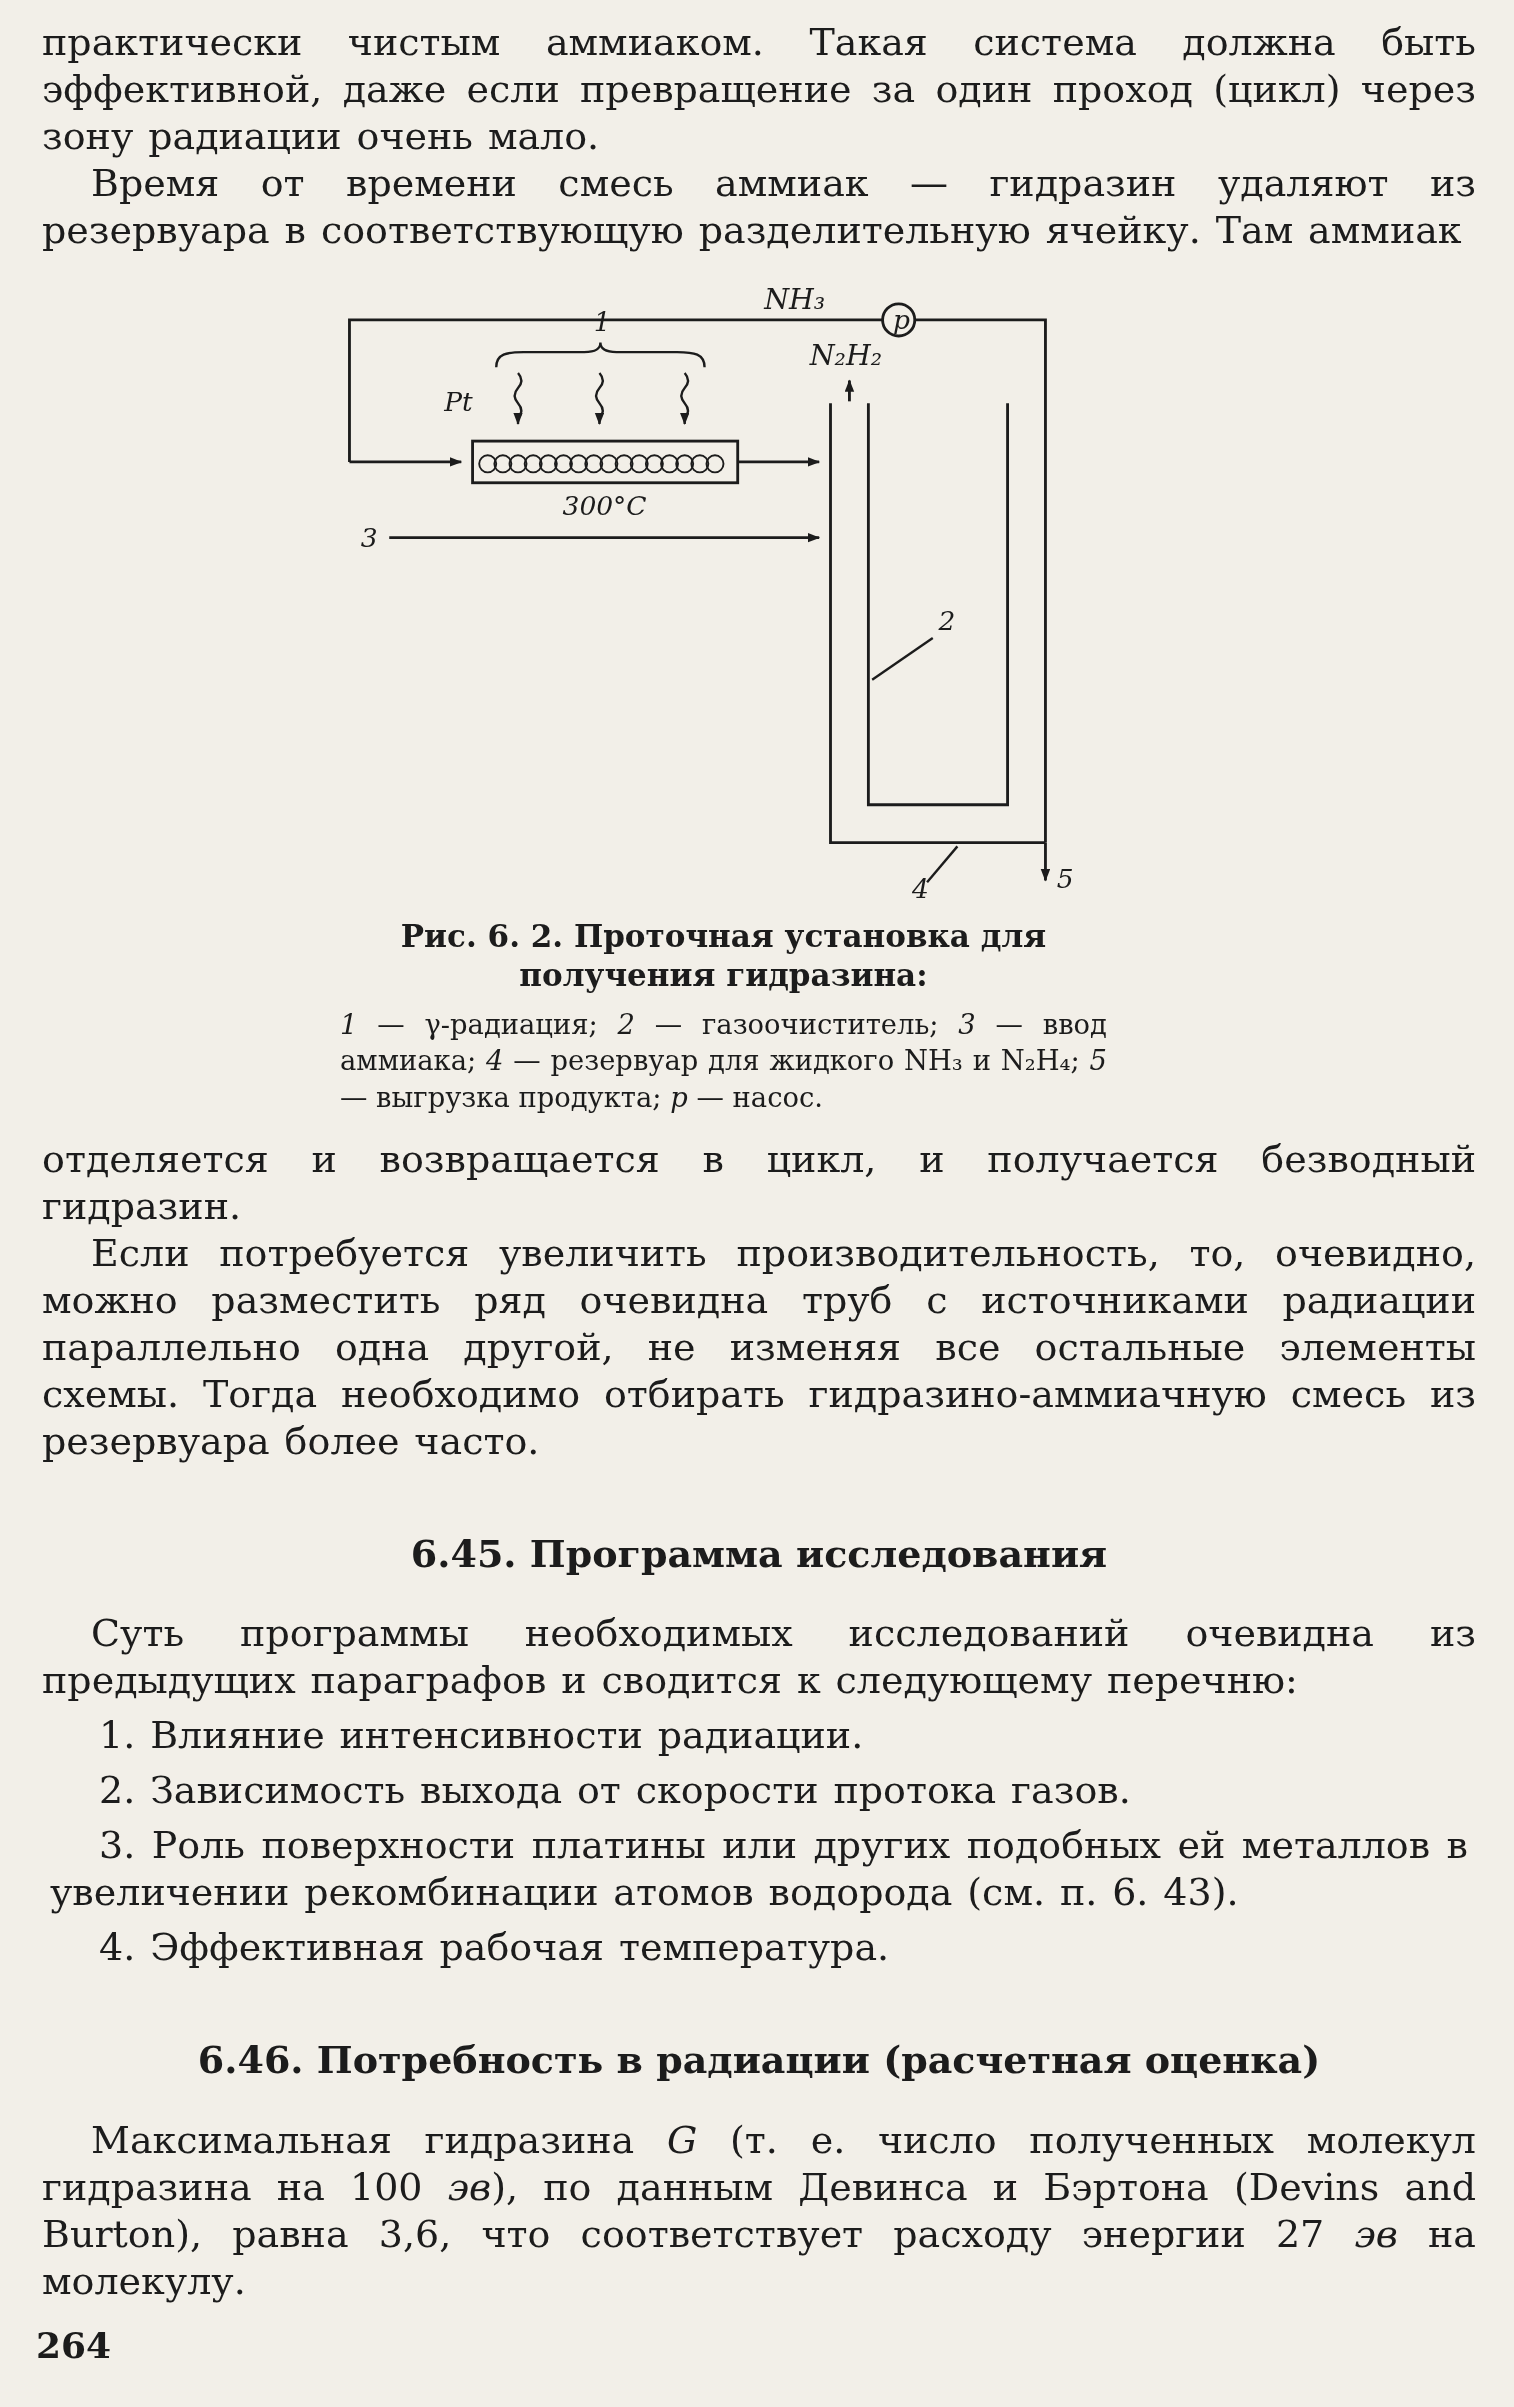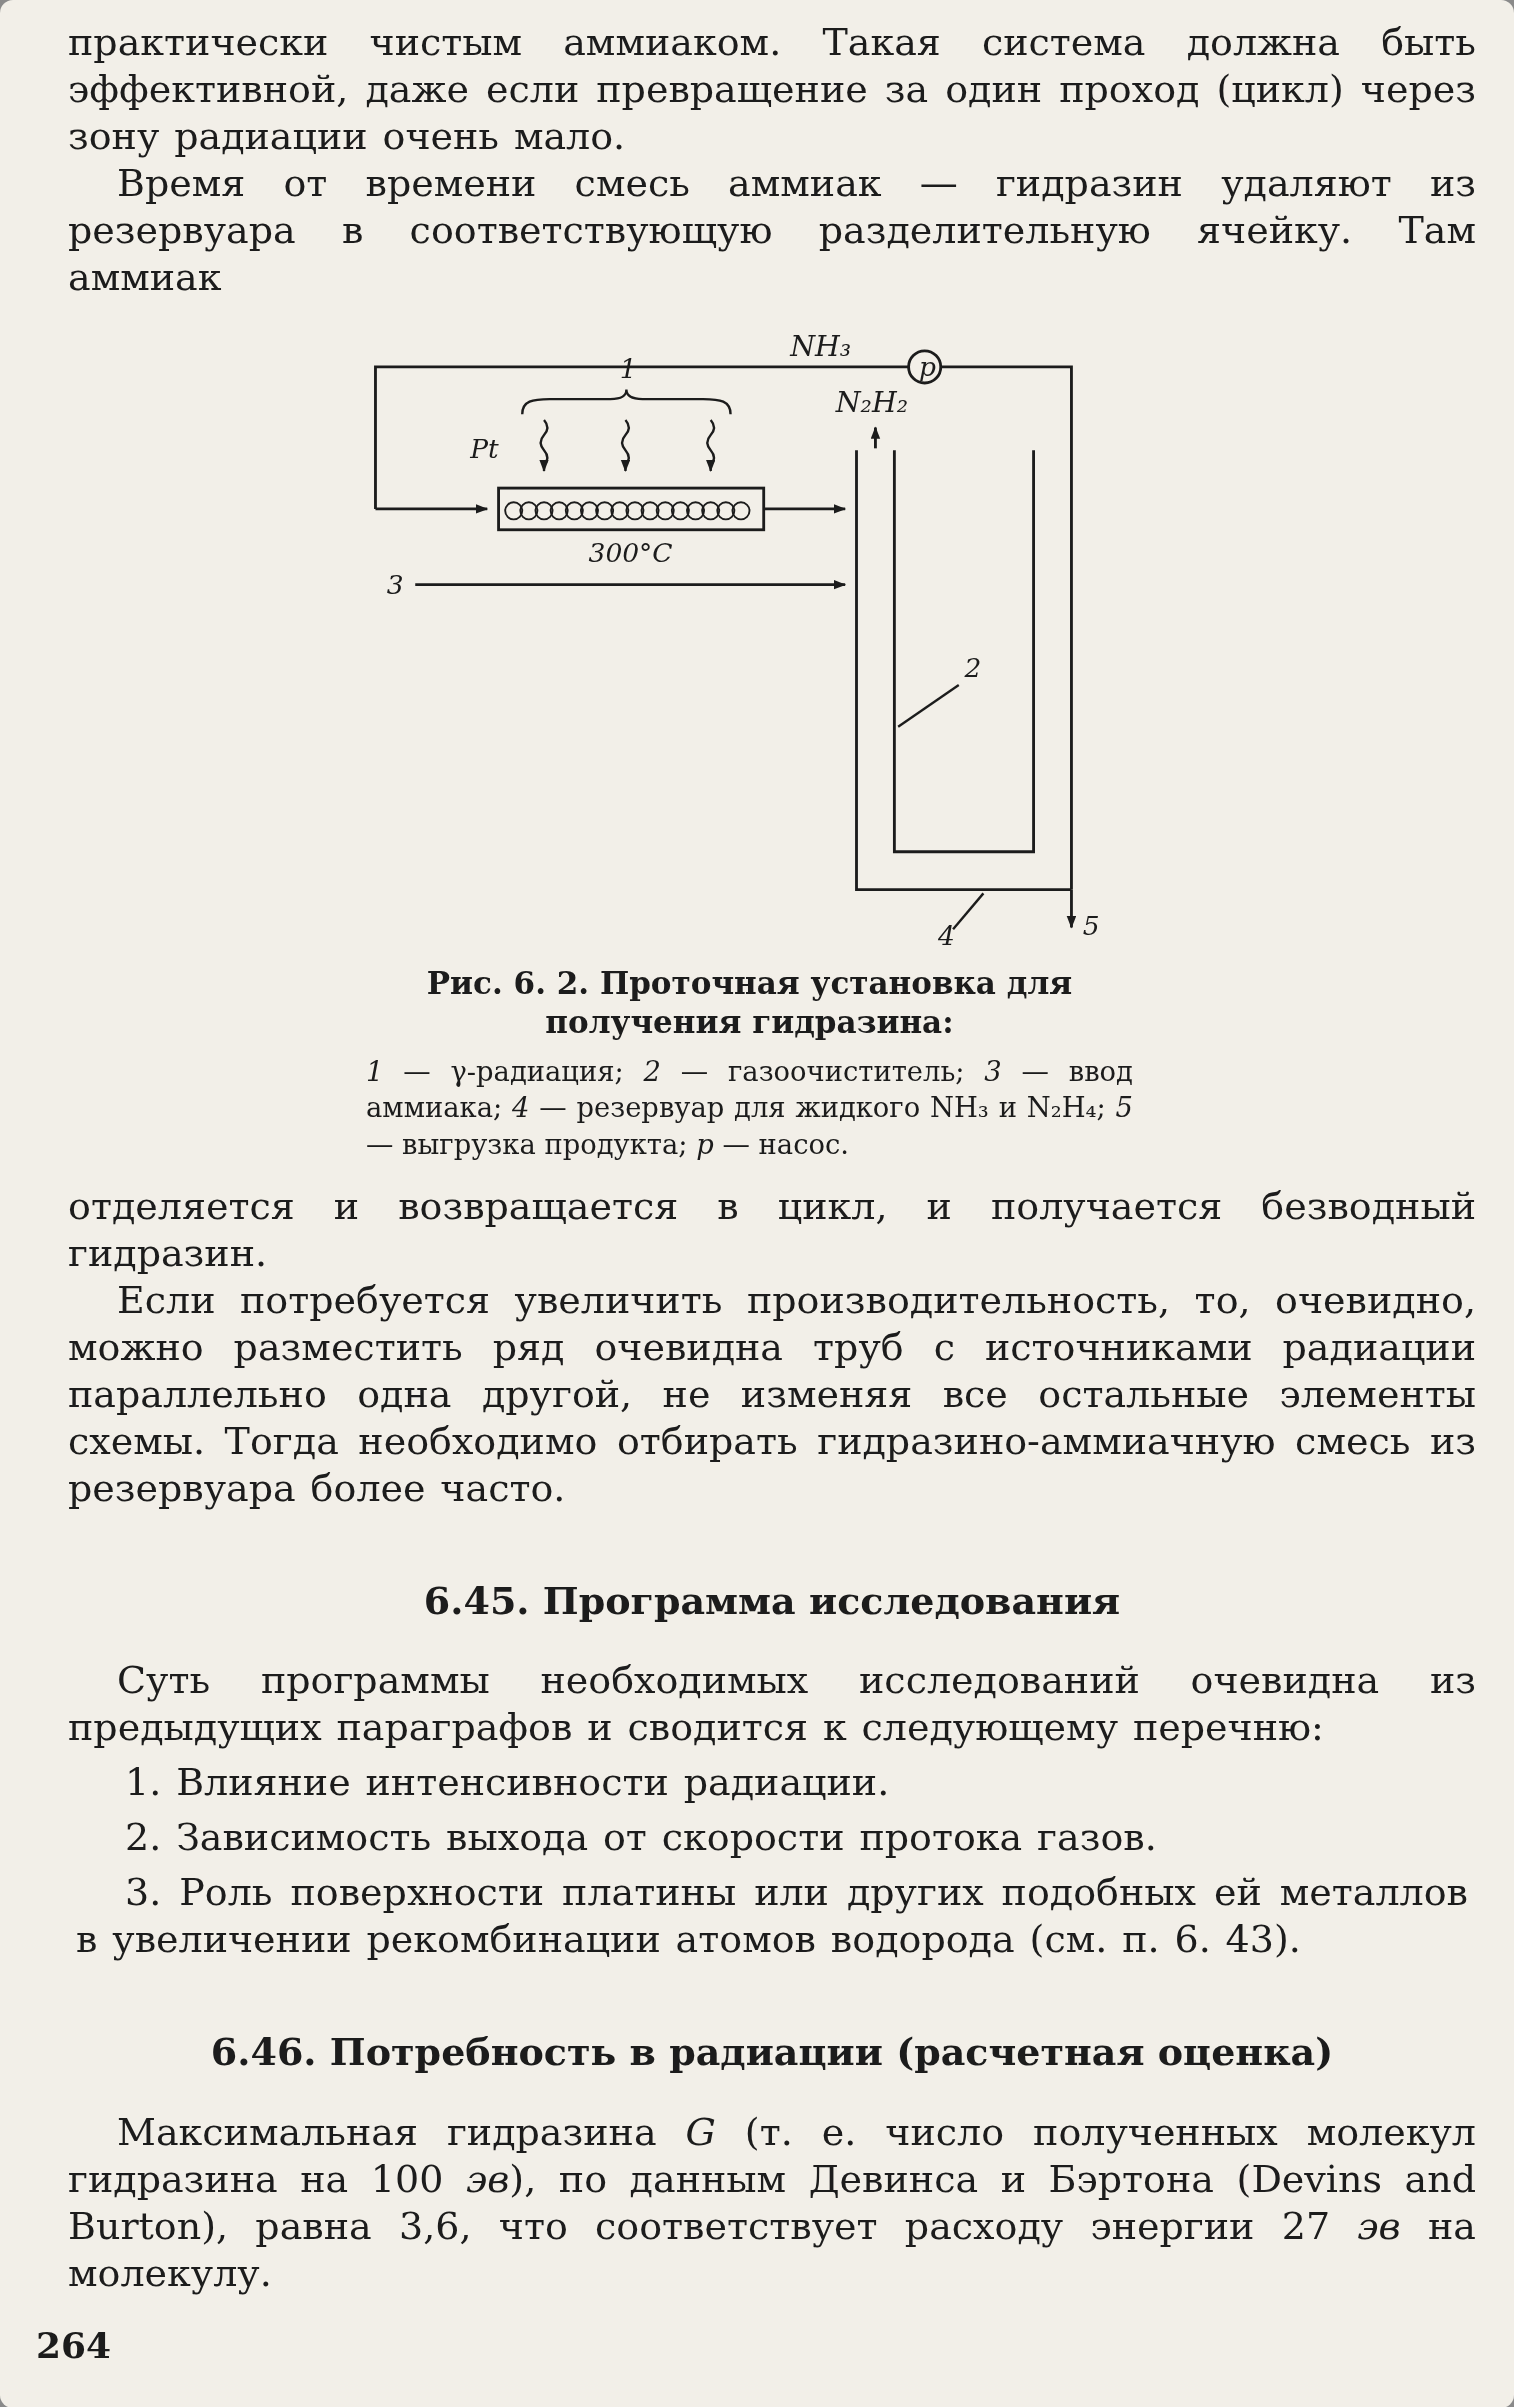--- a/index.html
+++ b/index.html
@@ -3,23 +3,22 @@
 <meta charset="utf-8">
 <style>
   html,body { margin:0; padding:0; background:#8a8a8a; }
   .page {
     width:1514px; height:2408px;
     background:#f2efe8;
     color:#1c1c1c;
     font-family:"DejaVu Serif","Liberation Serif",serif;
     position:relative;
     box-sizing:border-box;
-    padding:19px 38px 0 68px;
+    padding:19px 38px 0 42px;
     overflow:hidden;
-    border-radius:13px;
   }
   p.body {
     font-size:38px; line-height:47px;
     text-align:justify; margin:0;
     word-spacing:2.8px;
   }
   .ind { text-indent:49px; }
   .figure-block { width:767px; margin:28px 0 20px 298px; }
   .figure-block svg { display:block; width:767px; height:625px; }
   .fig-text { font-family:"DejaVu Serif","Liberation Serif",serif; font-style:italic; fill:#1c1c1c; font-size:28px; }
@@ -126,20 +125,21 @@
   <p class="body">отделяется и возвращается в цикл, и получается безводный гидразин.</p>
   <p class="body ind">Если потребуется увеличить производительность, то, очевидно, можно разместить ряд очевидна труб с источниками радиации параллельно одна другой, не изменяя все остальные элементы схемы. Тогда необходимо отбирать гидразино-аммиачную смесь из резервуара более часто.</p>
 
   <h3 class="sec">6.45. Программа исследования</h3>
 
   <p class="body ind">Суть программы необходимых исследований очевидна из предыдущих параграфов и сводится к следующему перечню:</p>
   <div class="list">
     <p class="body ind">1. Влияние интенсивности радиации.</p>
     <p class="body ind">2. Зависимость выхода от скорости протока газов.</p>
     <p class="body ind">3. Роль поверхности платины или других подобных ей металлов в увеличении рекомбинации атомов водорода (см. п. 6. 43).</p>
+    <p class="body ind">4. Эффективная рабочая температура.</p>
   </div>
 
   <h3 class="sec">6.46. Потребность в радиации (расчетная оценка)</h3>
 
   <p class="body ind"><span>Максимальная гидразина </span><span style="font-style: italic;">G</span><span> (т. е. число полученных молекул гидразина на 100 </span><span style="font-style: italic;">эв</span><span>), по данным Девинса и Бэртона (Devins and Burton), равна 3,6, что соответствует расходу энергии 27 </span><span style="font-style: italic;">эв</span><span> на молекулу.</span></p>
 
   <div class="pageno">264</div>
 </div>
 
 

